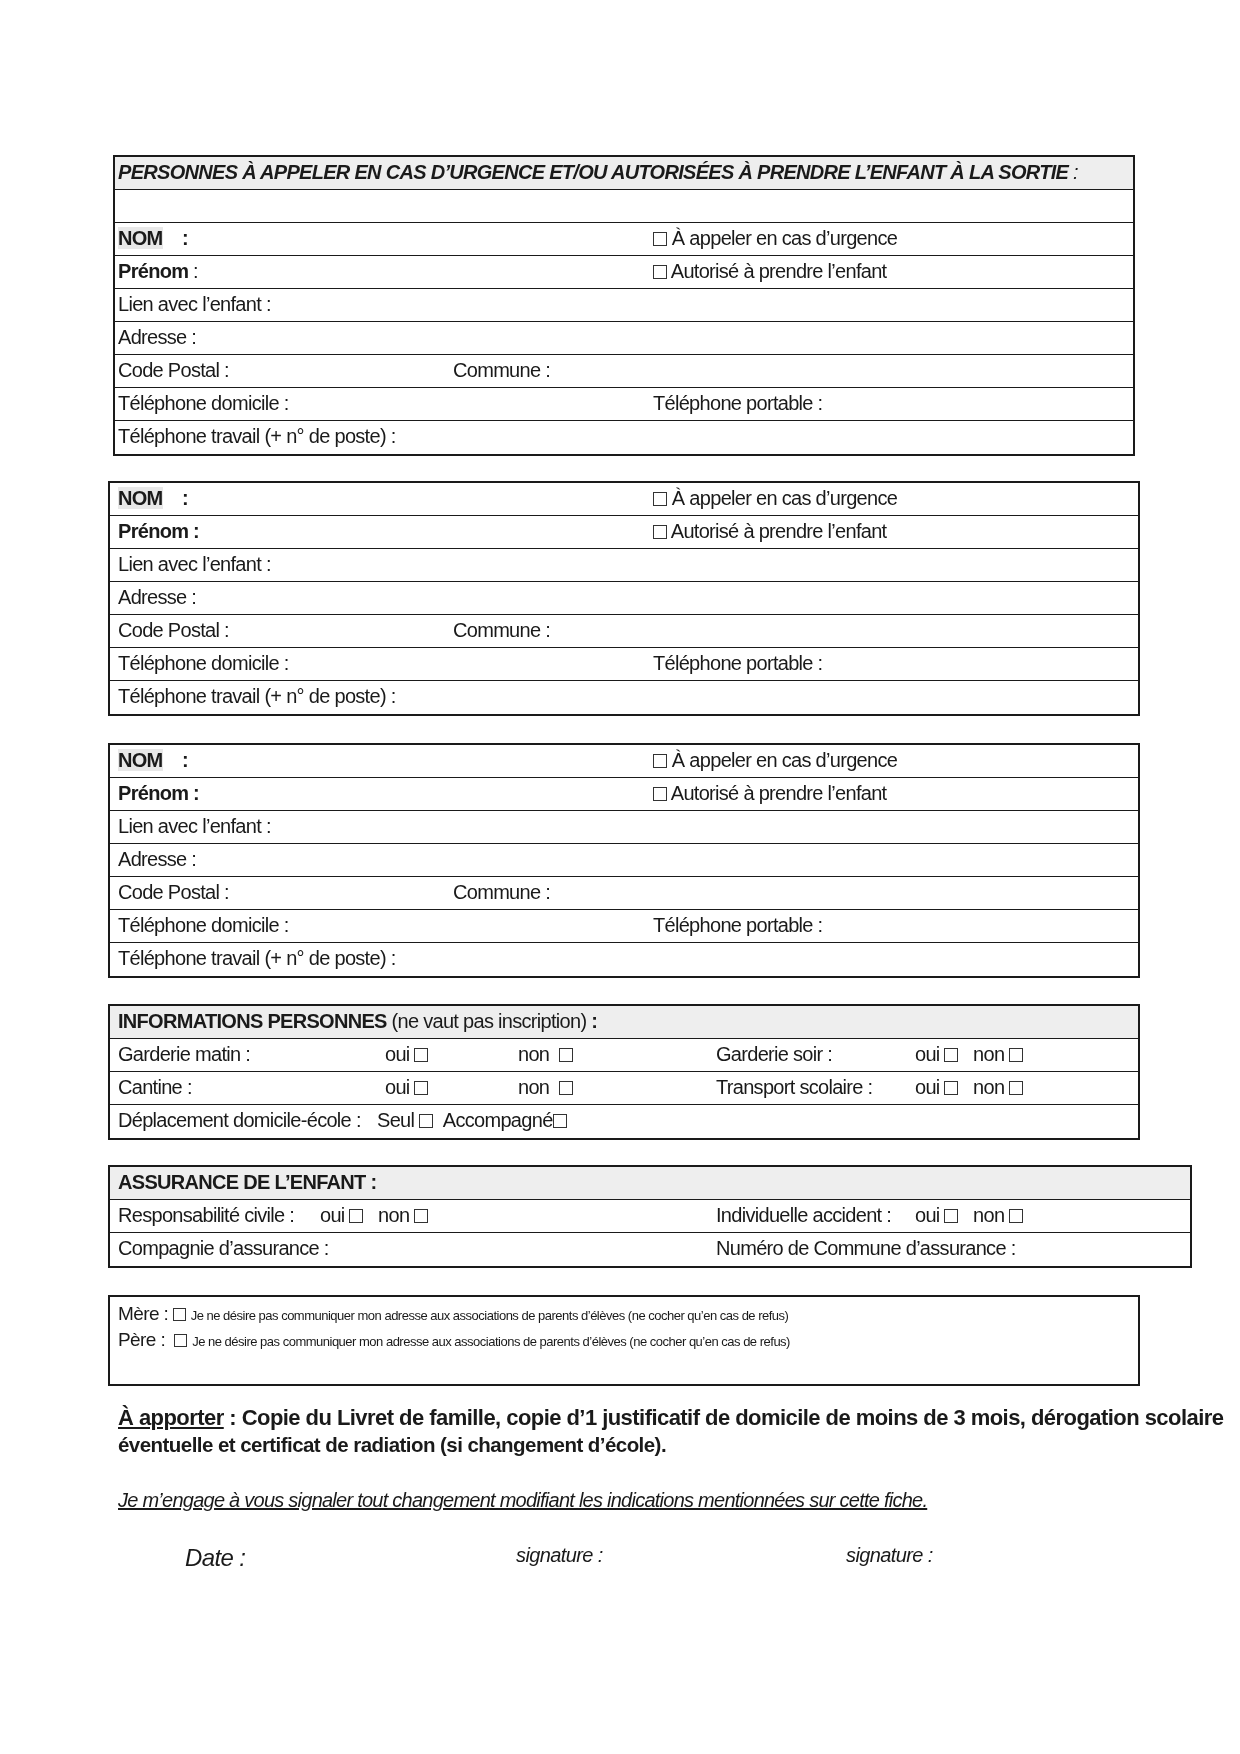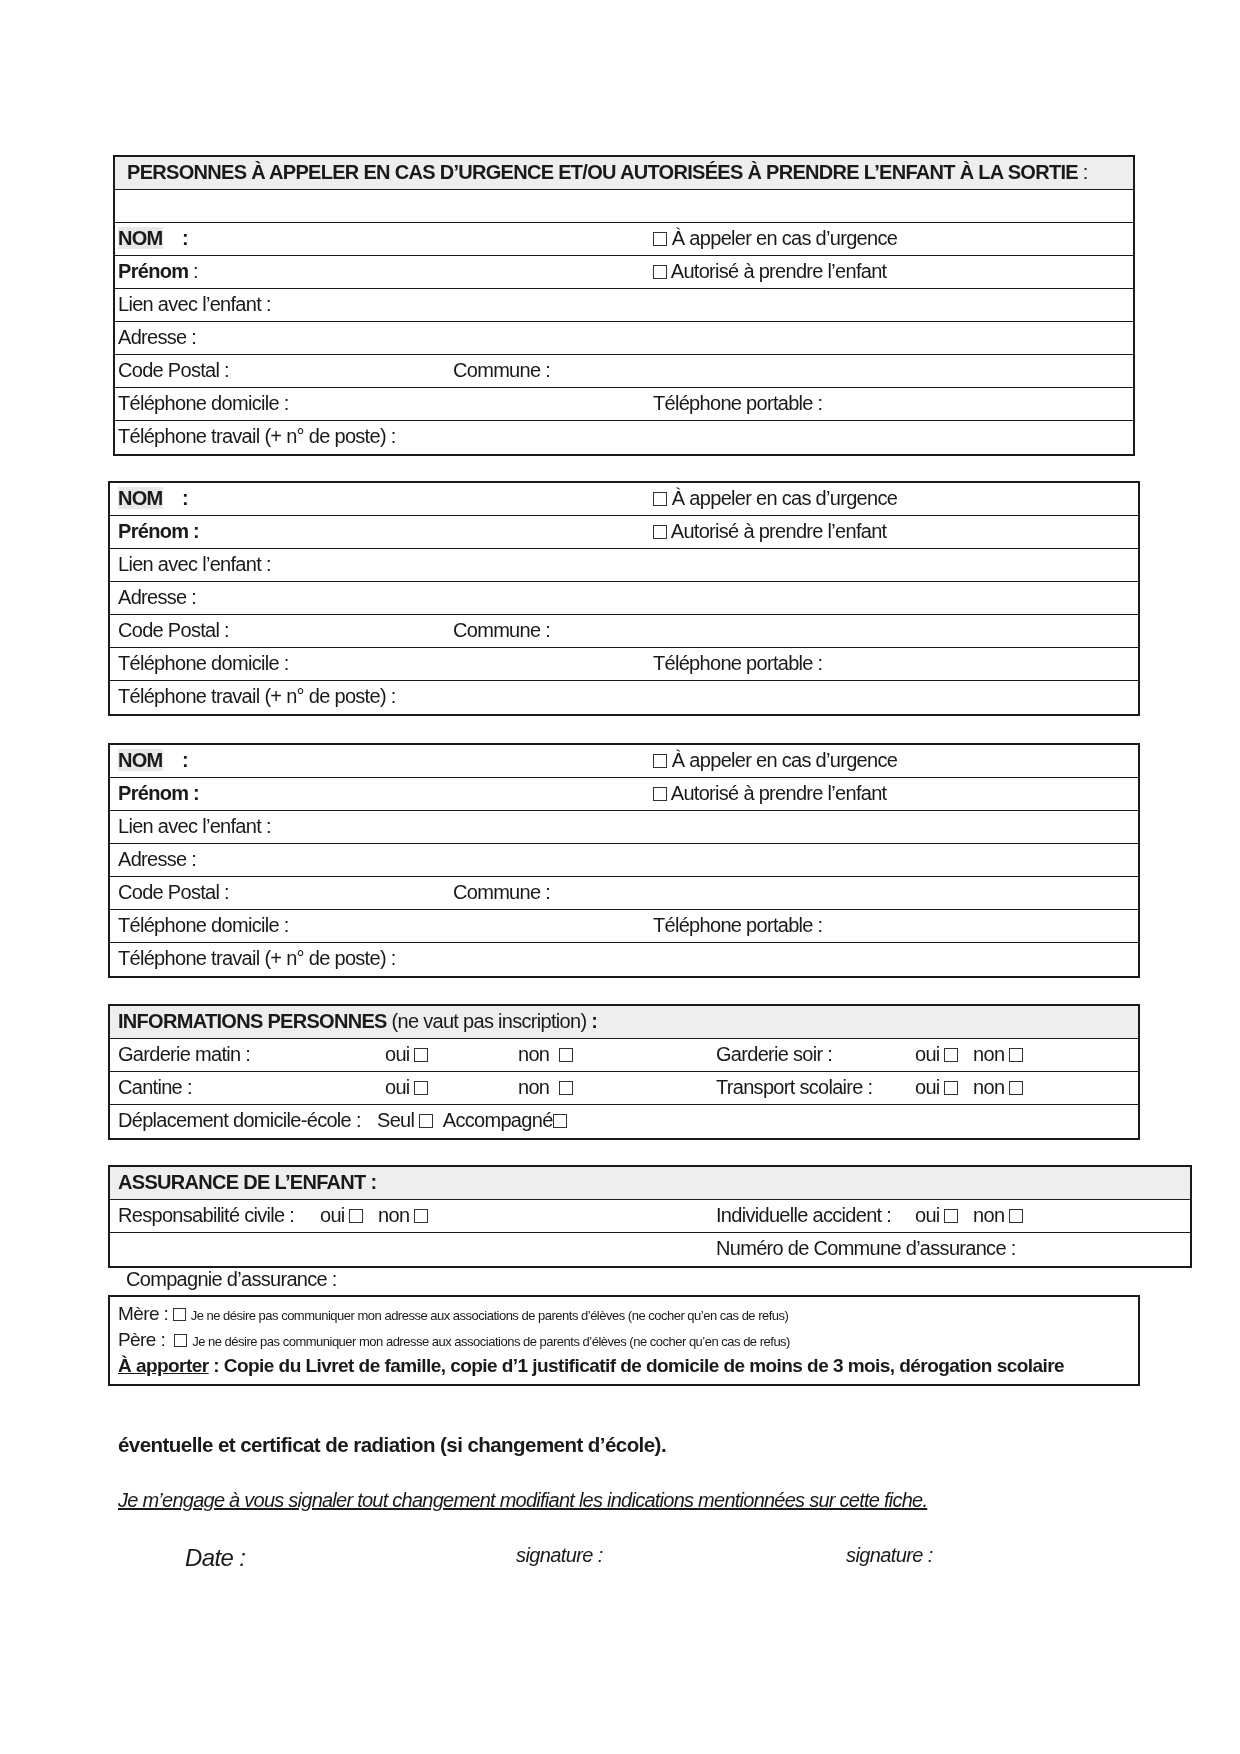--- a/index.html
+++ b/index.html
@@ -53,21 +53,21 @@
       position: absolute;
       white-space: nowrap;
       letter-spacing: -0.6px;
     }
   </style>
 </head>
 <body>
 
 <div class="tbl" style="left:113px; top:155px; width:1022px;">
   <div class="row header">
-    <span class="cell b" style="left:12px;">
+    <span class="cell b" style="left:3px;font-style:italic;">
       <span>PERSONNES À APPELER EN CAS D’URGENCE ET/OU AUTORISÉES À PRENDRE L’ENFANT À LA SORTIE</span><span style="font-weight:normal"> :</span>
     </span>
   </div>
   <div class="row"></div>
   <div class="row">
     <span class="cell b" style="left:3px;"><span class="nomhl">NOM</span>&nbsp;&nbsp;&nbsp;&nbsp;<span>:</span></span>
     <span class="cell" style="left:538px;"><span class="cb"></span> <span>À appeler en cas d’urgence</span></span>
   </div>
   <div class="row">
     <span class="cell" style="left:3px;"><span class="b">Prénom</span><span> :</span></span>
@@ -176,39 +176,39 @@
   <div class="row header">
     <span class="cell b" style="left:8px;">ASSURANCE DE L’ENFANT :</span>
   </div>
   <div class="row">
     <span class="cell" style="left:8px;">Responsabilité civile :</span>
     <span class="cell" style="left:210px;"><span>oui</span> <span class="cb"></span>&nbsp;&nbsp;&nbsp;<span>non</span> <span class="cb"></span></span>
     <span class="cell" style="left:606px;">Individuelle accident :</span>
     <span class="cell" style="left:805px;"><span>oui</span> <span class="cb"></span>&nbsp;&nbsp;&nbsp;<span>non</span> <span class="cb"></span></span>
   </div>
   <div class="row">
-    <span class="cell" style="left:16px;margin-top:31px;">Compagnie d’assurance :</span>
+    <span class="cell" style="left:8px;">Compagnie d’assurance :</span>
     <span class="cell" style="left:606px;">Numéro de Commune d’assurance :</span>
   </div>
 </div>
 
 <div class="free-box" style="left:108px; top:1295px; width:1032px; height:91px;">
   <div class="line" style="left:8px; top:6px; font-size:19px;">
     <span>Mère :</span>
     <span class="cb" style="width:13px;height:13px;"></span>
     <span class="small">Je ne désire pas communiquer mon adresse aux associations de parents d’élèves (ne cocher qu’en cas de refus)</span>
   </div>
   <div class="line" style="left:8px; top:32px; font-size:19px;">
     <span>Père :</span>&nbsp;
     <span class="cb" style="width:13px;height:13px;"></span>
     <span class="small">Je ne désire pas communiquer mon adresse aux associations de parents d’élèves  (ne cocher qu’en cas  de refus)</span>
   </div>
 </div>
 
-<div class="line b" style="left:118px; top:1355px; font-size:19px; letter-spacing:-0.55px;">
+<div class="line b" style="left:118px; top:1405px; font-size:22px; letter-spacing:-0.55px;">
   <span style="text-decoration:underline;">À apporter</span><span> : Copie du Livret de famille, copie d’1 justificatif de domicile de moins de 3 mois, dérogation scolaire</span>
 </div>
 <div class="line b" style="left:118px; top:1433px; font-size:20.5px; letter-spacing:-0.55px;">éventuelle et certificat de radiation (si changement d’école).</div>
 
 <div class="line" style="left:118px; top:1489px; font-size:20px; font-style:italic; text-decoration:underline; letter-spacing:-0.75px;">Je m’engage à vous signaler tout changement modifiant les indications mentionnées sur cette fiche.</div>
 
 <div class="line" style="left:185px; top:1544px; font-size:24px; font-style:italic; letter-spacing:-0.6px;">Date :</div>
 <div class="line" style="left:516px; top:1544px; font-size:20px; font-style:italic; letter-spacing:-0.6px;">signature :</div>
 <div class="line" style="left:846px; top:1544px; font-size:20px; font-style:italic; letter-spacing:-0.6px;">signature :</div>
 

